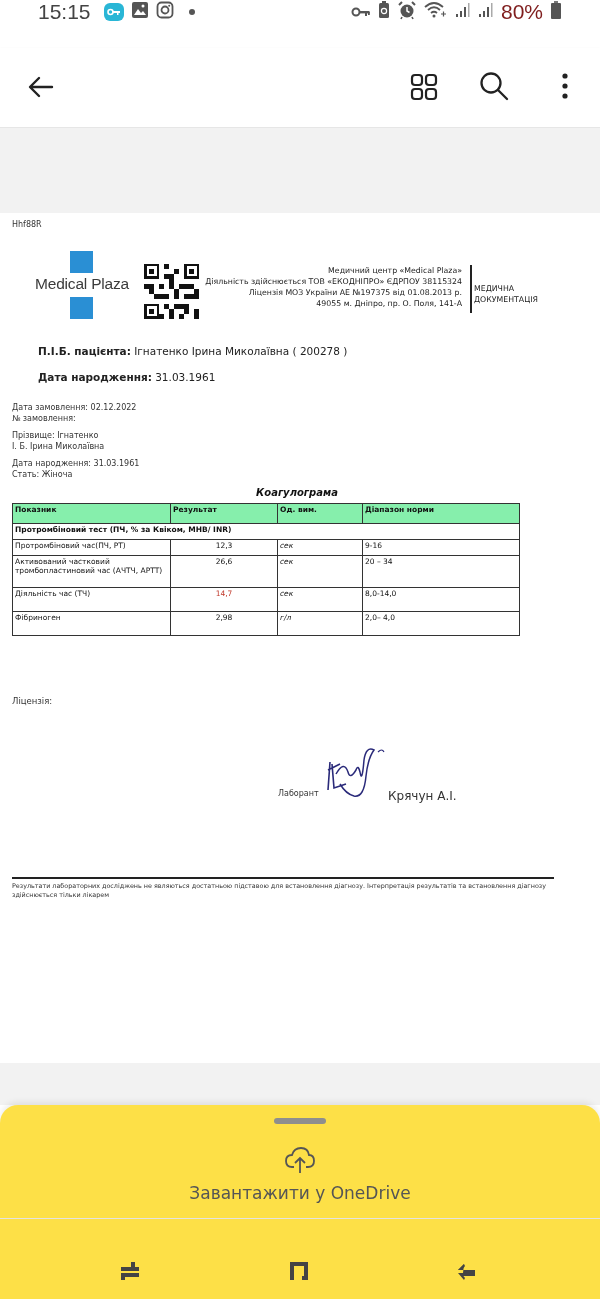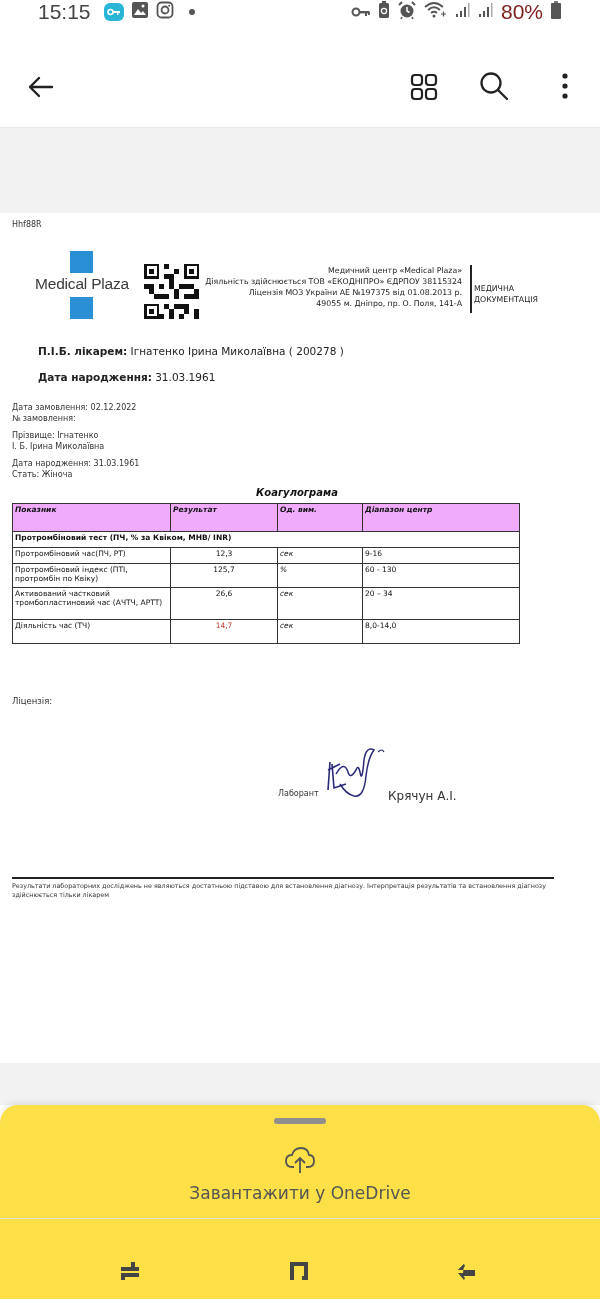--- a/index.html
+++ b/index.html
@@ -36,21 +36,21 @@
   .med-doc { position: absolute; left: 474px; top: 70px; font-size: 7.8px; line-height: 11px; color: #222; }
 
   .pat-line { position: absolute; left: 38px; font-size: 10.5px; color: #222; }
   .pat-line b { font-weight: bold; }
 
   .info-block { position: absolute; left: 12px; font-size: 8px; line-height: 11px; color: #333; }
 
   .tbl-title { position: absolute; left: 0; width: 594px; top: 274px; text-align: center; font-weight: bold; font-style: italic; font-size: 10px; color: #111; }
   table.coag { position: absolute; left: 12px; top: 290px; width: 508px; border-collapse: collapse; font-size: 7.5px; color: #111; }
   table.coag td, table.coag th { border: 1px solid #333; vertical-align: top; padding: 1px 2px; text-align: left; }
-  table.coag th { background: #f0abfc; font-weight: bold; height: 28px; border-width: 1.5px; font-style: italic; }
+  table.coag th { background: #86efac; font-weight: bold; height: 20px; border-width: 1.5px; }
   table.coag td.name { font-weight: normal; width: 158px; }
   table.coag td.res { text-align: center; width: 107px; }
   table.coag td.unit { font-style: italic; width: 85px; }
   table.coag td.res.flag { color: #c0392b; }
   table.coag tr.group td { font-weight: bold; }
 
   .comment { position: absolute; left: 12px; top: 483px; font-size: 8.5px; color: #333; }
   .lab-label { position: absolute; left: 278px; top: 576px; font-size: 8px; color: #333; }
   .lab-name { position: absolute; left: 388px; top: 576px; font-size: 12px; color: #333; }
   .signature { position: absolute; left: 318px; top: 527px; width: 72px; height: 62px; }
@@ -211,21 +211,21 @@
     <div>Ліцензія МОЗ України АЕ №197375 від 01.08.2013 р.</div>
     <div>49055 м. Дніпро, пр. О. Поля, 141-А</div>
   </div>
   <div class="vline"></div>
   <div class="med-doc">
     <div>МЕДИЧНА</div>
     <div>ДОКУМЕНТАЦІЯ</div>
   </div>
 
   <div class="pat-line" style="top:132px;">
-    <b>П.І.Б. лікарем:</b>
+    <b>П.І.Б. пацієнта:</b>
     <span>Ігнатенко Ірина Миколаївна ( 200278 )</span>
   </div>
   <div class="pat-line" style="top:158px;">
     <b>Дата народження:</b>
     <span>31.03.1961</span>
   </div>
 
   <div class="info-block" style="top:189px;">
     <div>Дата замовлення:  02.12.2022</div>
     <div>№ замовлення:</div>
@@ -240,48 +240,48 @@
   </div>
 
   <div class="tbl-title">Коагулограма</div>
 
   <table class="coag">
     <tbody>
         <tr>
       <th>Показник</th>
       <th>Результат</th>
       <th>Од. вим.</th>
-      <th>Діапазон центр</th>
+      <th>Діапазон норми</th>
     </tr>
     <tr class="group">
       <td colspan="4" style="height:16px;">Протромбіновий тест (ПЧ, % за Квіком, МНВ/ INR)</td>
     </tr>
     <tr style="height:16px;">
       <td class="name">Протромбіновий час(ПЧ, РТ)</td>
       <td class="res">12,3</td>
       <td class="unit">сек</td>
       <td>9-16</td>
     </tr>
-    <tr style="height:24px;">
-      <td class="name">Протромбіновий індекс (ПТІ, протромбін по Квіку)</td>
-      <td class="res">125,7</td>
-      <td class="unit">%</td>
-      <td>60 - 130</td>
-    </tr>
     <tr style="height:32px;">
       <td class="name">Активований частковий тромбопластиновий час (АЧТЧ, АРТТ)</td>
       <td class="res">26,6</td>
       <td class="unit">сек</td>
       <td>20 – 34</td>
     </tr>
     <tr style="height:24px;">
       <td class="name">Діяльність час (ТЧ)</td>
       <td class="res flag">14,7</td>
       <td class="unit">сек</td>
       <td>8,0-14,0</td>
+    </tr>
+    <tr style="height:24px;">
+      <td class="name">Фібриноген</td>
+      <td class="res">2,98</td>
+      <td class="unit">г/л</td>
+      <td>2,0– 4,0</td>
     </tr>
   </tbody>
     </table>
 
   <div class="comment">Ліцензія:</div>
 
   <div class="signature">
     <svg width="72" height="62" viewBox="0 0 72 62">
       <path d="M12 22 L10 50 M10 30 L22 24 M14 24 L16 48 L28 44" stroke="#2a2a7a" stroke-width="1.6" fill="none"></path>
       <path d="M18 34 Q26 20 30 32 Q32 40 38 30 Q40 24 42 32 Q44 44 46 20 Q48 6 56 10 Q50 18 48 36 Q46 58 36 56 Q28 54 22 44" stroke="#2a2a7a" stroke-width="1.5" fill="none"></path>

